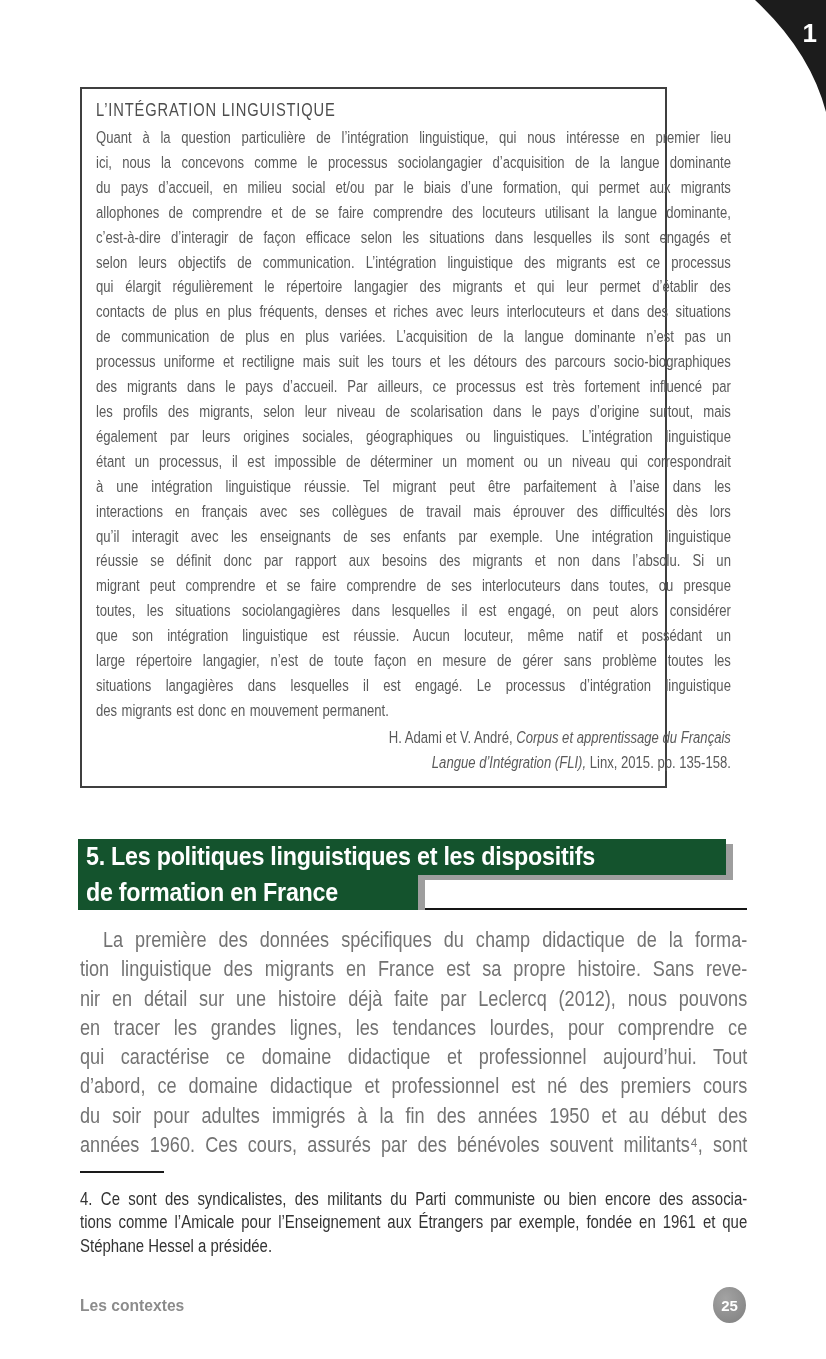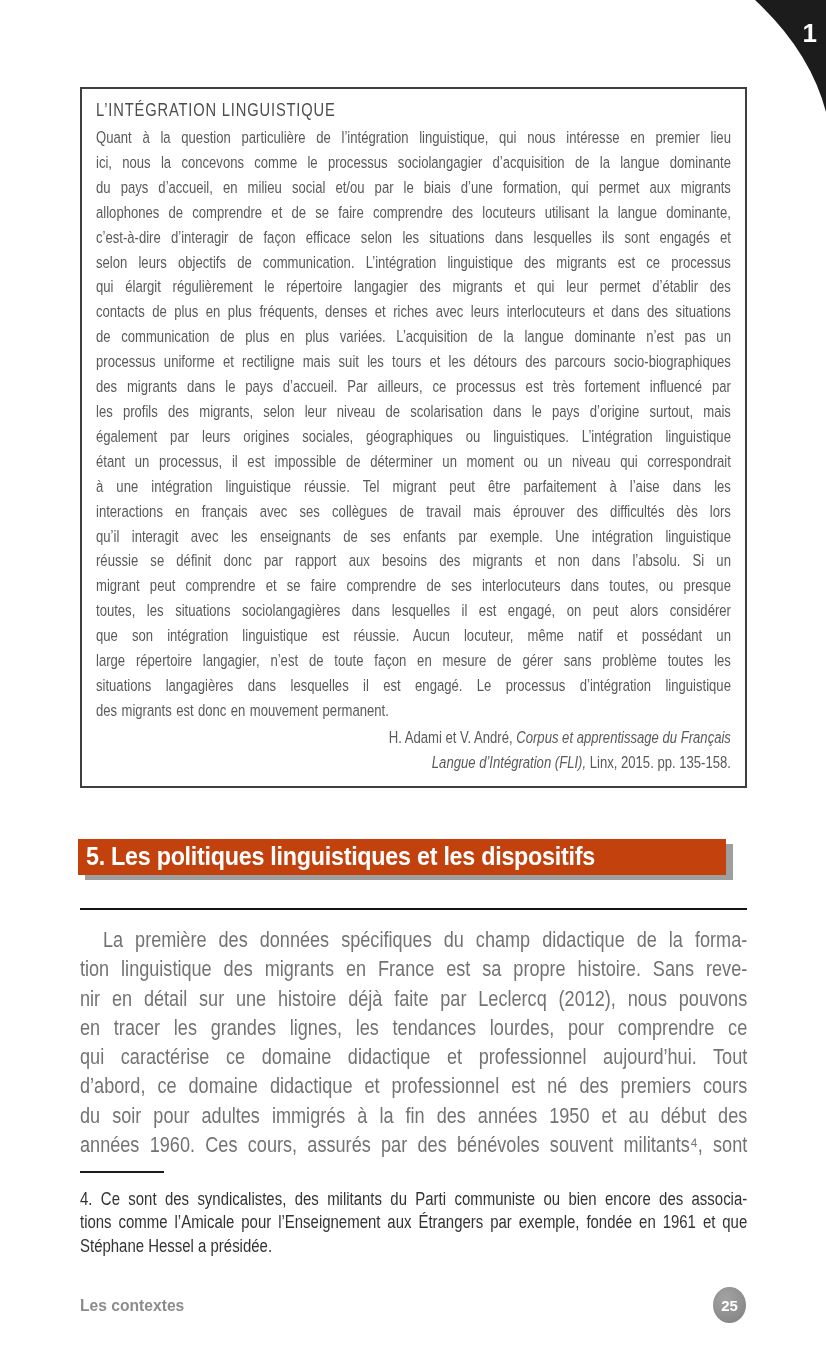--- a/index.html
+++ b/index.html
@@ -12,21 +12,21 @@
   }
   
   .corner{position:absolute;top:0;right:0;width:72px;height:116px;}
   .corner-num{
     position:absolute;top:20px;right:9px;
     color:#ffffff;font-size:26px;font-weight:bold;line-height:1;
   }
   
   .quote-box{
     position:absolute;left:80px;top:87px;
-    width:667px;height:701px;box-sizing:border-box;
+    width:587px;height:701px;box-sizing:border-box;
     border:2px solid #3f3f3f;
     padding:11px 14px 10px 14px;
     color:#5a5a5a;
   }
   .qb-title{
     font-size:17.5px;letter-spacing:1px;color:#4d4d4d;
     transform:scaleX(0.84);transform-origin:0 0;
     white-space:nowrap;margin:0 0 5px 0;
   }
   .qb-body{
@@ -41,21 +41,21 @@
   .qb-citation{margin-top:1px;}
   .qb-cit-line{
     font-size:16.8px;line-height:25px;text-align:right;
   }
   .qb-cit-line .it{font-style:italic;}
   
   .sec-rule{
     position:absolute;left:80px;top:908px;width:667px;height:2px;background:#151515;
   }
   .bar{
-    position:absolute;left:78px;background:#c2410c;color:#ffffff;
+    position:absolute;left:78px;background:#14532d;color:#ffffff;
     box-shadow:7px 5px 0 #9e9e9e;
     overflow:visible;white-space:nowrap;
   }
   .bar1{top:839px;width:648px;height:36px;}
   .bar2{top:875px;width:340px;height:35px;box-shadow:7px 0 0 #9e9e9e;}
   .bar span{
     display:inline-block;
     font-size:26.5px;font-weight:bold;letter-spacing:-0.3px;
     line-height:35px;padding-left:9px;
     transform:scaleX(0.88);transform-origin:0 50%;
@@ -144,20 +144,23 @@
         <div class="qb-cit-line"><span>H. Adami et V. André, </span><span class="it">Corpus et apprentissage du Français</span><span></span></div>
         <div class="qb-cit-line"><span></span><span class="it">Langue d’Intégration (FLI),</span><span> Linx, 2015. pp. 135-158.</span></div>
       </div>
     </div>
   </div>
 
   <div class="sec-rule"></div>
   <div class="bar bar1">
     <span>5. Les politiques linguistiques et les dispositifs</span>
   </div>
+  <div class="bar bar2">
+    <span>de formation en France</span>
+  </div>
 
   <div class="body-text">
     <div class="body-lines">
         <div class="body-line">La première des données spécifiques du champ didactique de la forma-</div>
         <div class="body-line">tion linguistique des migrants en France est sa propre histoire. Sans reve-</div>
         <div class="body-line">nir en détail sur une histoire déjà faite par Leclercq (2012), nous pouvons</div>
         <div class="body-line">en tracer les grandes lignes, les tendances lourdes, pour comprendre ce</div>
         <div class="body-line">qui caractérise ce domaine didactique et professionnel aujourd’hui. Tout</div>
         <div class="body-line">d’abord, ce domaine didactique et professionnel est né des premiers cours</div>
         <div class="body-line">du soir pour adultes immigrés à la fin des années 1950 et au début des</div>

